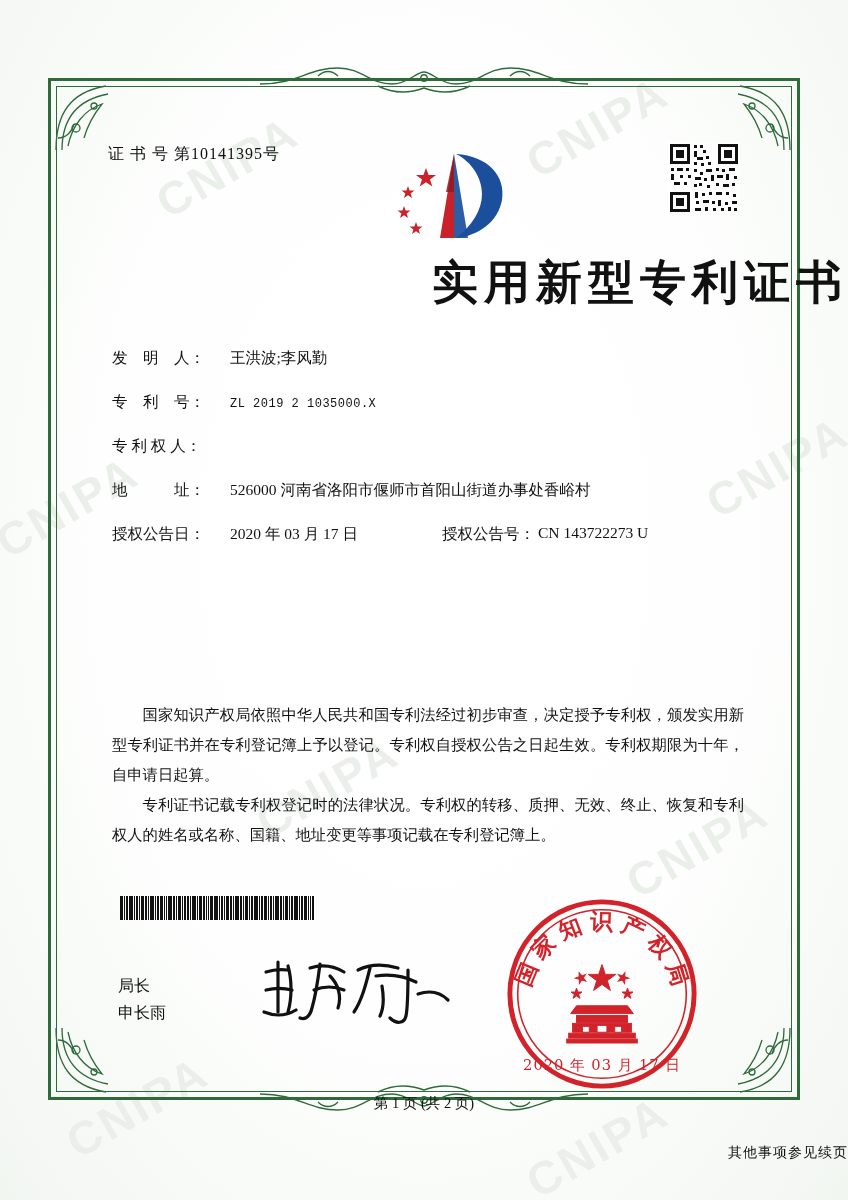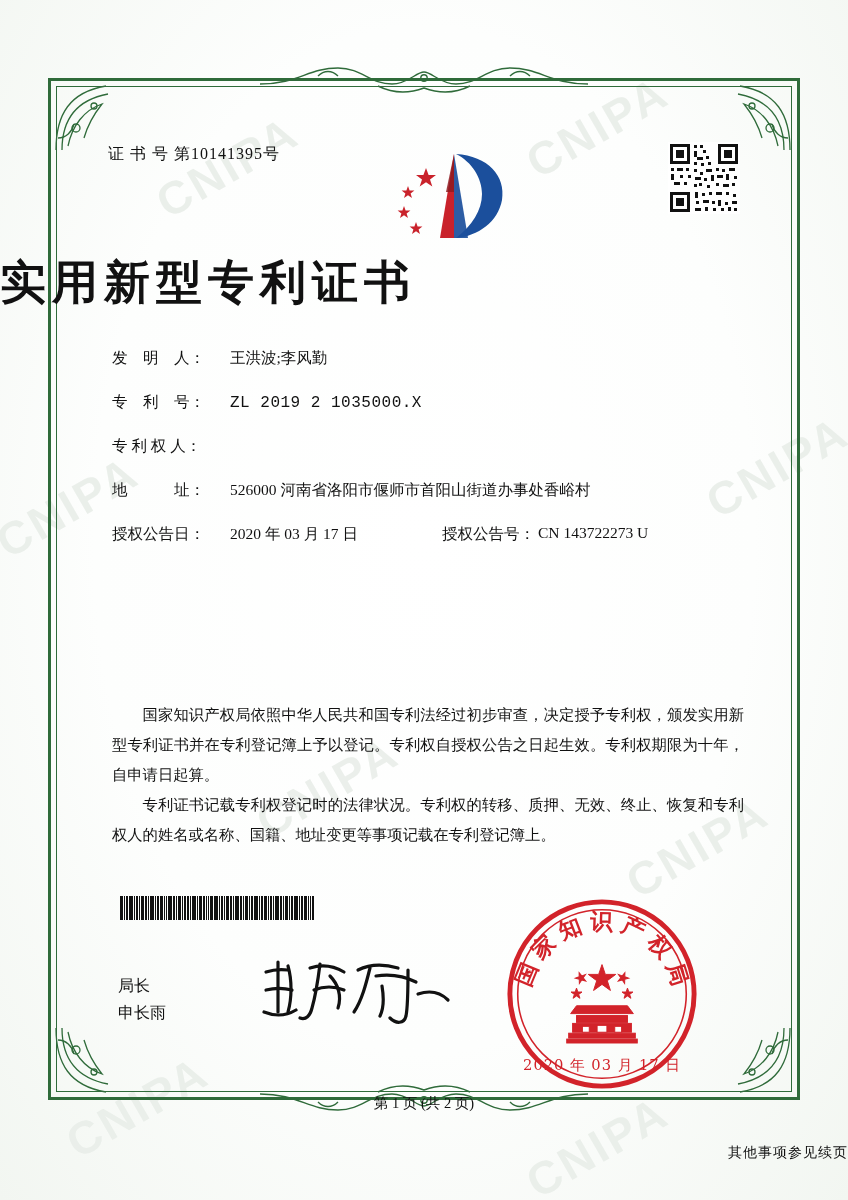--- a/index.html
+++ b/index.html
@@ -107,21 +107,21 @@
   .logo {
     position: absolute;
     left: 370px; top: 148px;
     width: 150px; height: 96px;
   }
   .logo svg { display: block; width: 100%; height: 100%; }
 
   .title {
     position: absolute;
     left: 0; right: 0; top: 252px;
-    text-align: left;
+    text-align: right;
     font-size: 46px;
     font-weight: bold;
     letter-spacing: 6px;
     color: #111;
     font-family: "DejaVu Serif", "Liberation Serif", serif;
   }
 
   .fields {
     position: absolute;
     left: 112px; top: 348px;
@@ -139,21 +139,21 @@
     flex: 0 0 118px;
     letter-spacing: 0;
     white-space: nowrap;
   }
   .field-value {
     flex: 1 1 auto;
     white-space: nowrap;
   }
   .field-value.mono {
     font-family: "Liberation Mono", "DejaVu Sans Mono", monospace;
-    font-size: 16px;
+    font-size: 12px;
     letter-spacing: .5px;
   }
   .row-split { display: flex; align-items: baseline; }
   .split-left { width: 330px; display: flex; }
   .split-right { display: flex; }
   .split-right .field-label { width: 96px; flex: 0 0 96px; }
 
   .para {
     position: absolute;
     left: 112px;

